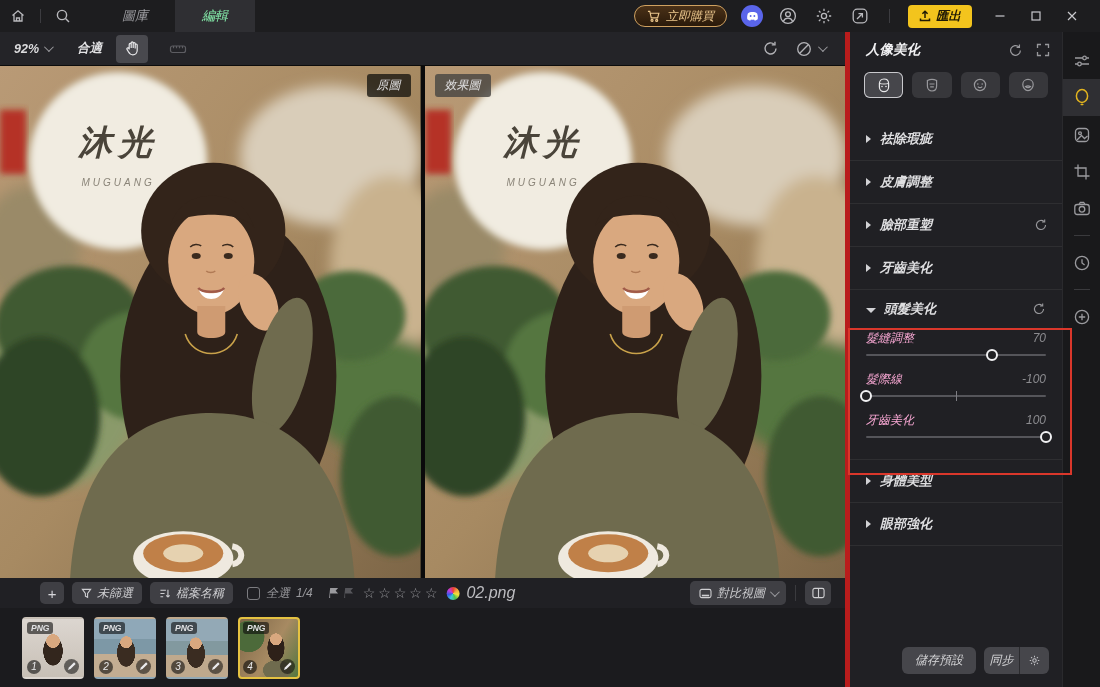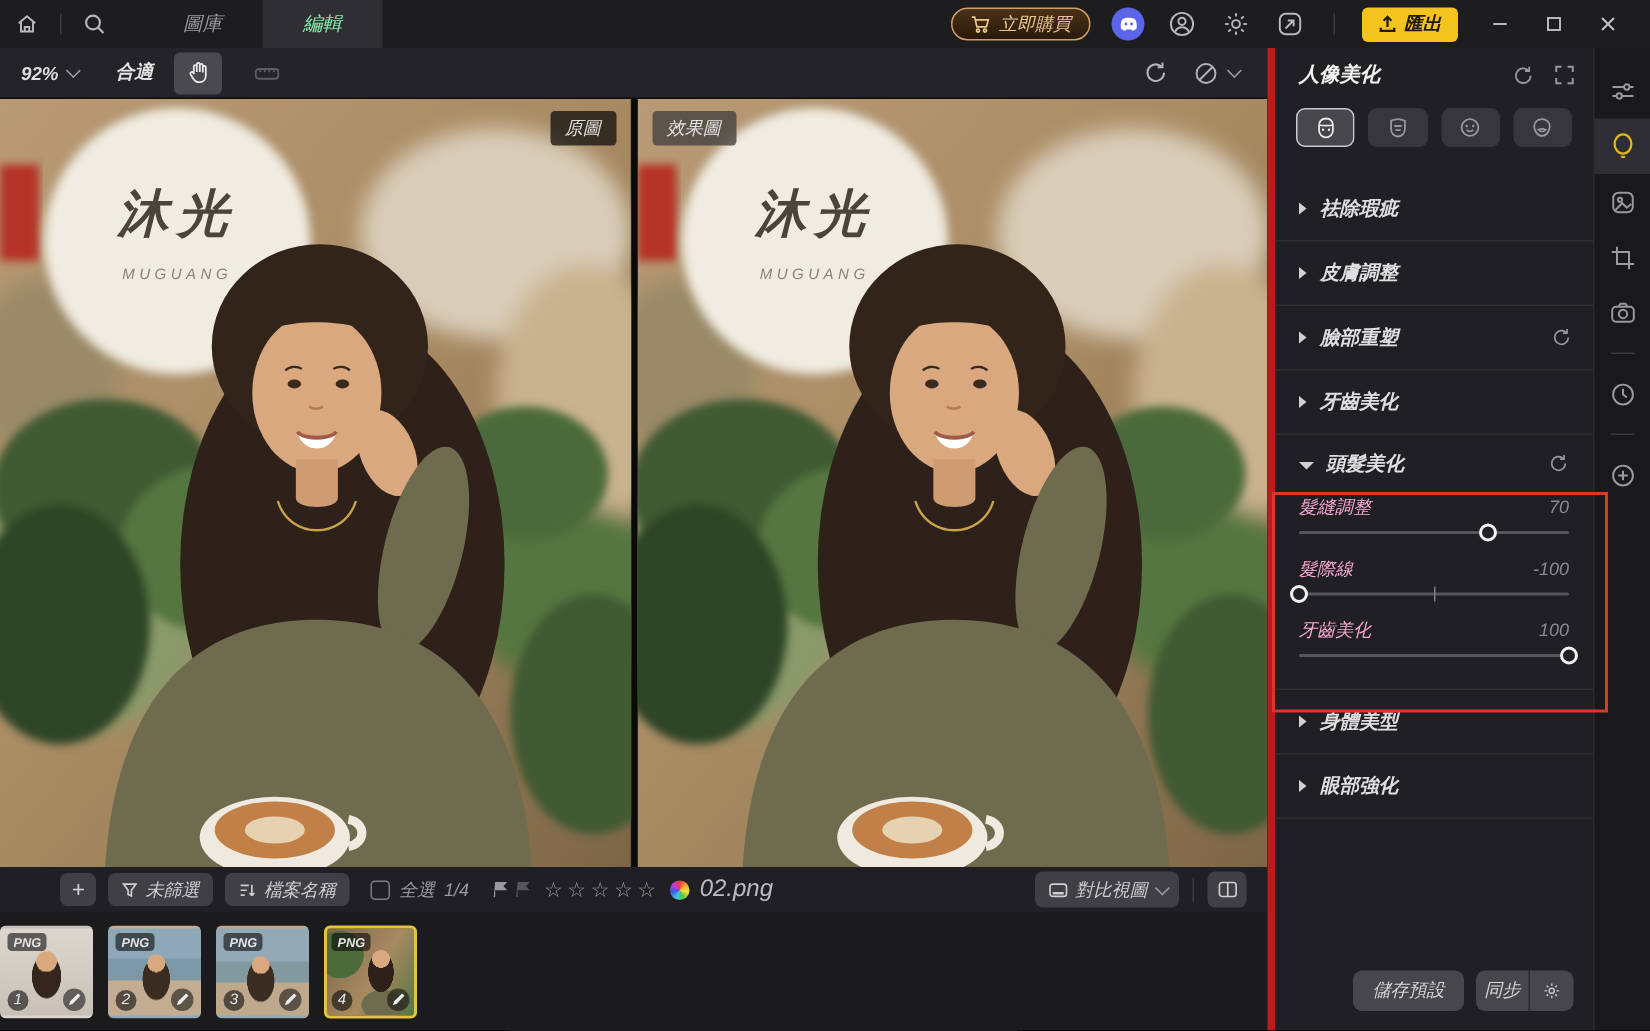--- a/index.html
+++ b/index.html
@@ -54,21 +54,21 @@
   .flag{display:flex;}
   .star{font-size:14px;color:#97979b;cursor:pointer;line-height:1;}
   .color-dot{width:13px;height:13px;border-radius:50%;margin:0 3px 0 5px;cursor:pointer;
              background:conic-gradient(#e93c3c,#f2a93b,#f2e23b,#52c24a,#3bc8e0,#3b58e8,#c43be0,#e93c3c);}
   .fname{font-size:16px;color:#bcbcc0;}
   .bb-right{position:absolute;right:14px;display:flex;align-items:center;gap:9px;}
   .bb-divider{width:1px;height:16px;background:#3a3a3e;}
   .sq-btn{width:26px;height:24px;border-radius:5px;background:#3f3f44;display:flex;align-items:center;justify-content:center;cursor:pointer;color:#cfcfd2;}
 
   
-  .filmstrip{position:absolute;top:608px;left:0;width:845px;height:79px;background:#1b1b1e;display:flex;align-items:center;gap:10px;}
+  .filmstrip{position:absolute;top:608px;left:0;width:845px;height:79px;background:#1b1b1e;display:flex;align-items:center;padding-left:22px;gap:10px;}
   .thumb{position:relative;width:62px;height:62px;border-radius:4px;overflow:hidden;cursor:pointer;flex:none;border:2px solid transparent;}
   .thumb.sel{border-color:#e5c241;}
   .thumb .png-badge{position:absolute;top:3px;left:3px;background:rgba(10,10,10,.6);color:#e2e2e4;font-size:8.5px;font-weight:bold;padding:1px 4px;border-radius:3px;}
   .thumb .num{position:absolute;bottom:3px;left:3px;background:rgba(10,10,10,.6);color:#e8e8ea;font-size:10px;min-width:14px;height:14px;border-radius:7px;display:flex;align-items:center;justify-content:center;padding:0 3px;}
   .thumb .pencil{position:absolute;bottom:3px;right:3px;width:15px;height:15px;border-radius:50%;background:rgba(10,10,10,.55);display:flex;align-items:center;justify-content:center;}
   .thumb.v1{background:
      radial-gradient(circle 7px at 50% 38%,#d9a87f 97%,transparent),
      radial-gradient(ellipse 16px 24px at 50% 55%,#33261d 60%,transparent 62%),
      linear-gradient(180deg,#dcd6d0,#c8c0b6);}
   .thumb.v2{background:

